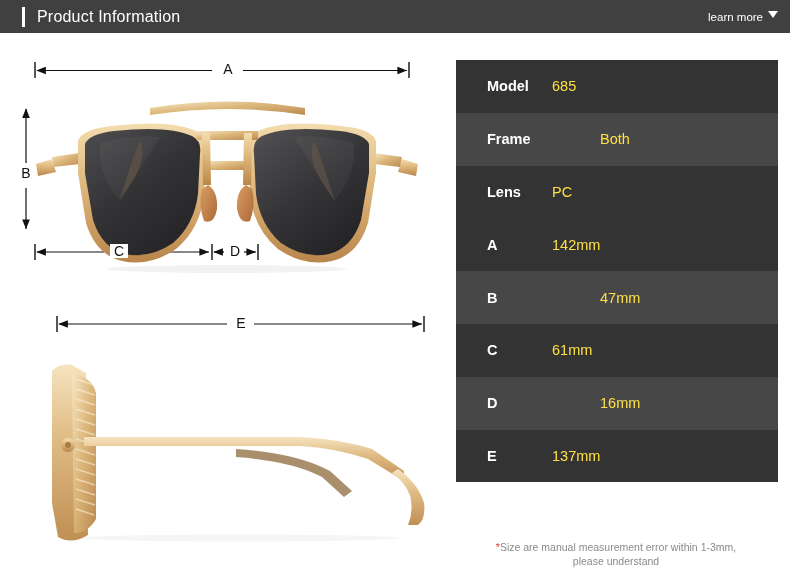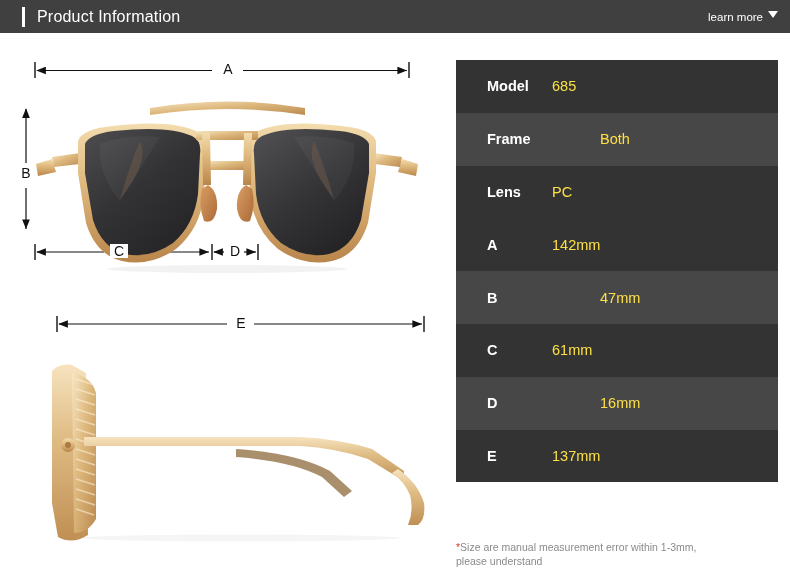--- a/index.html
+++ b/index.html
@@ -64,21 +64,21 @@
     color: #ffffff; font-size: 14.5px; font-weight: 600;
     width: 96px; padding-left: 31px; white-space: nowrap;
   }
   .spec-val {
     color: #fde047; font-size: 14.5px; font-weight: 400;
     padding-left: 0px; white-space: nowrap;
   }
 
   .note {
     position: absolute; left: 456px; top: 540px; width: 322px;
-    text-align: left; color: #8a8a8a; font-size: 10.5px;
+    text-align: center; color: #8a8a8a; font-size: 10.5px;
     line-height: 1.35; padding-right: 2px;
   }
   .note .star { color: #e03a2f; }
   .note-l2 { display: block; }
 </style>
 </head>
 <body>
 
 <div class="page">
 

